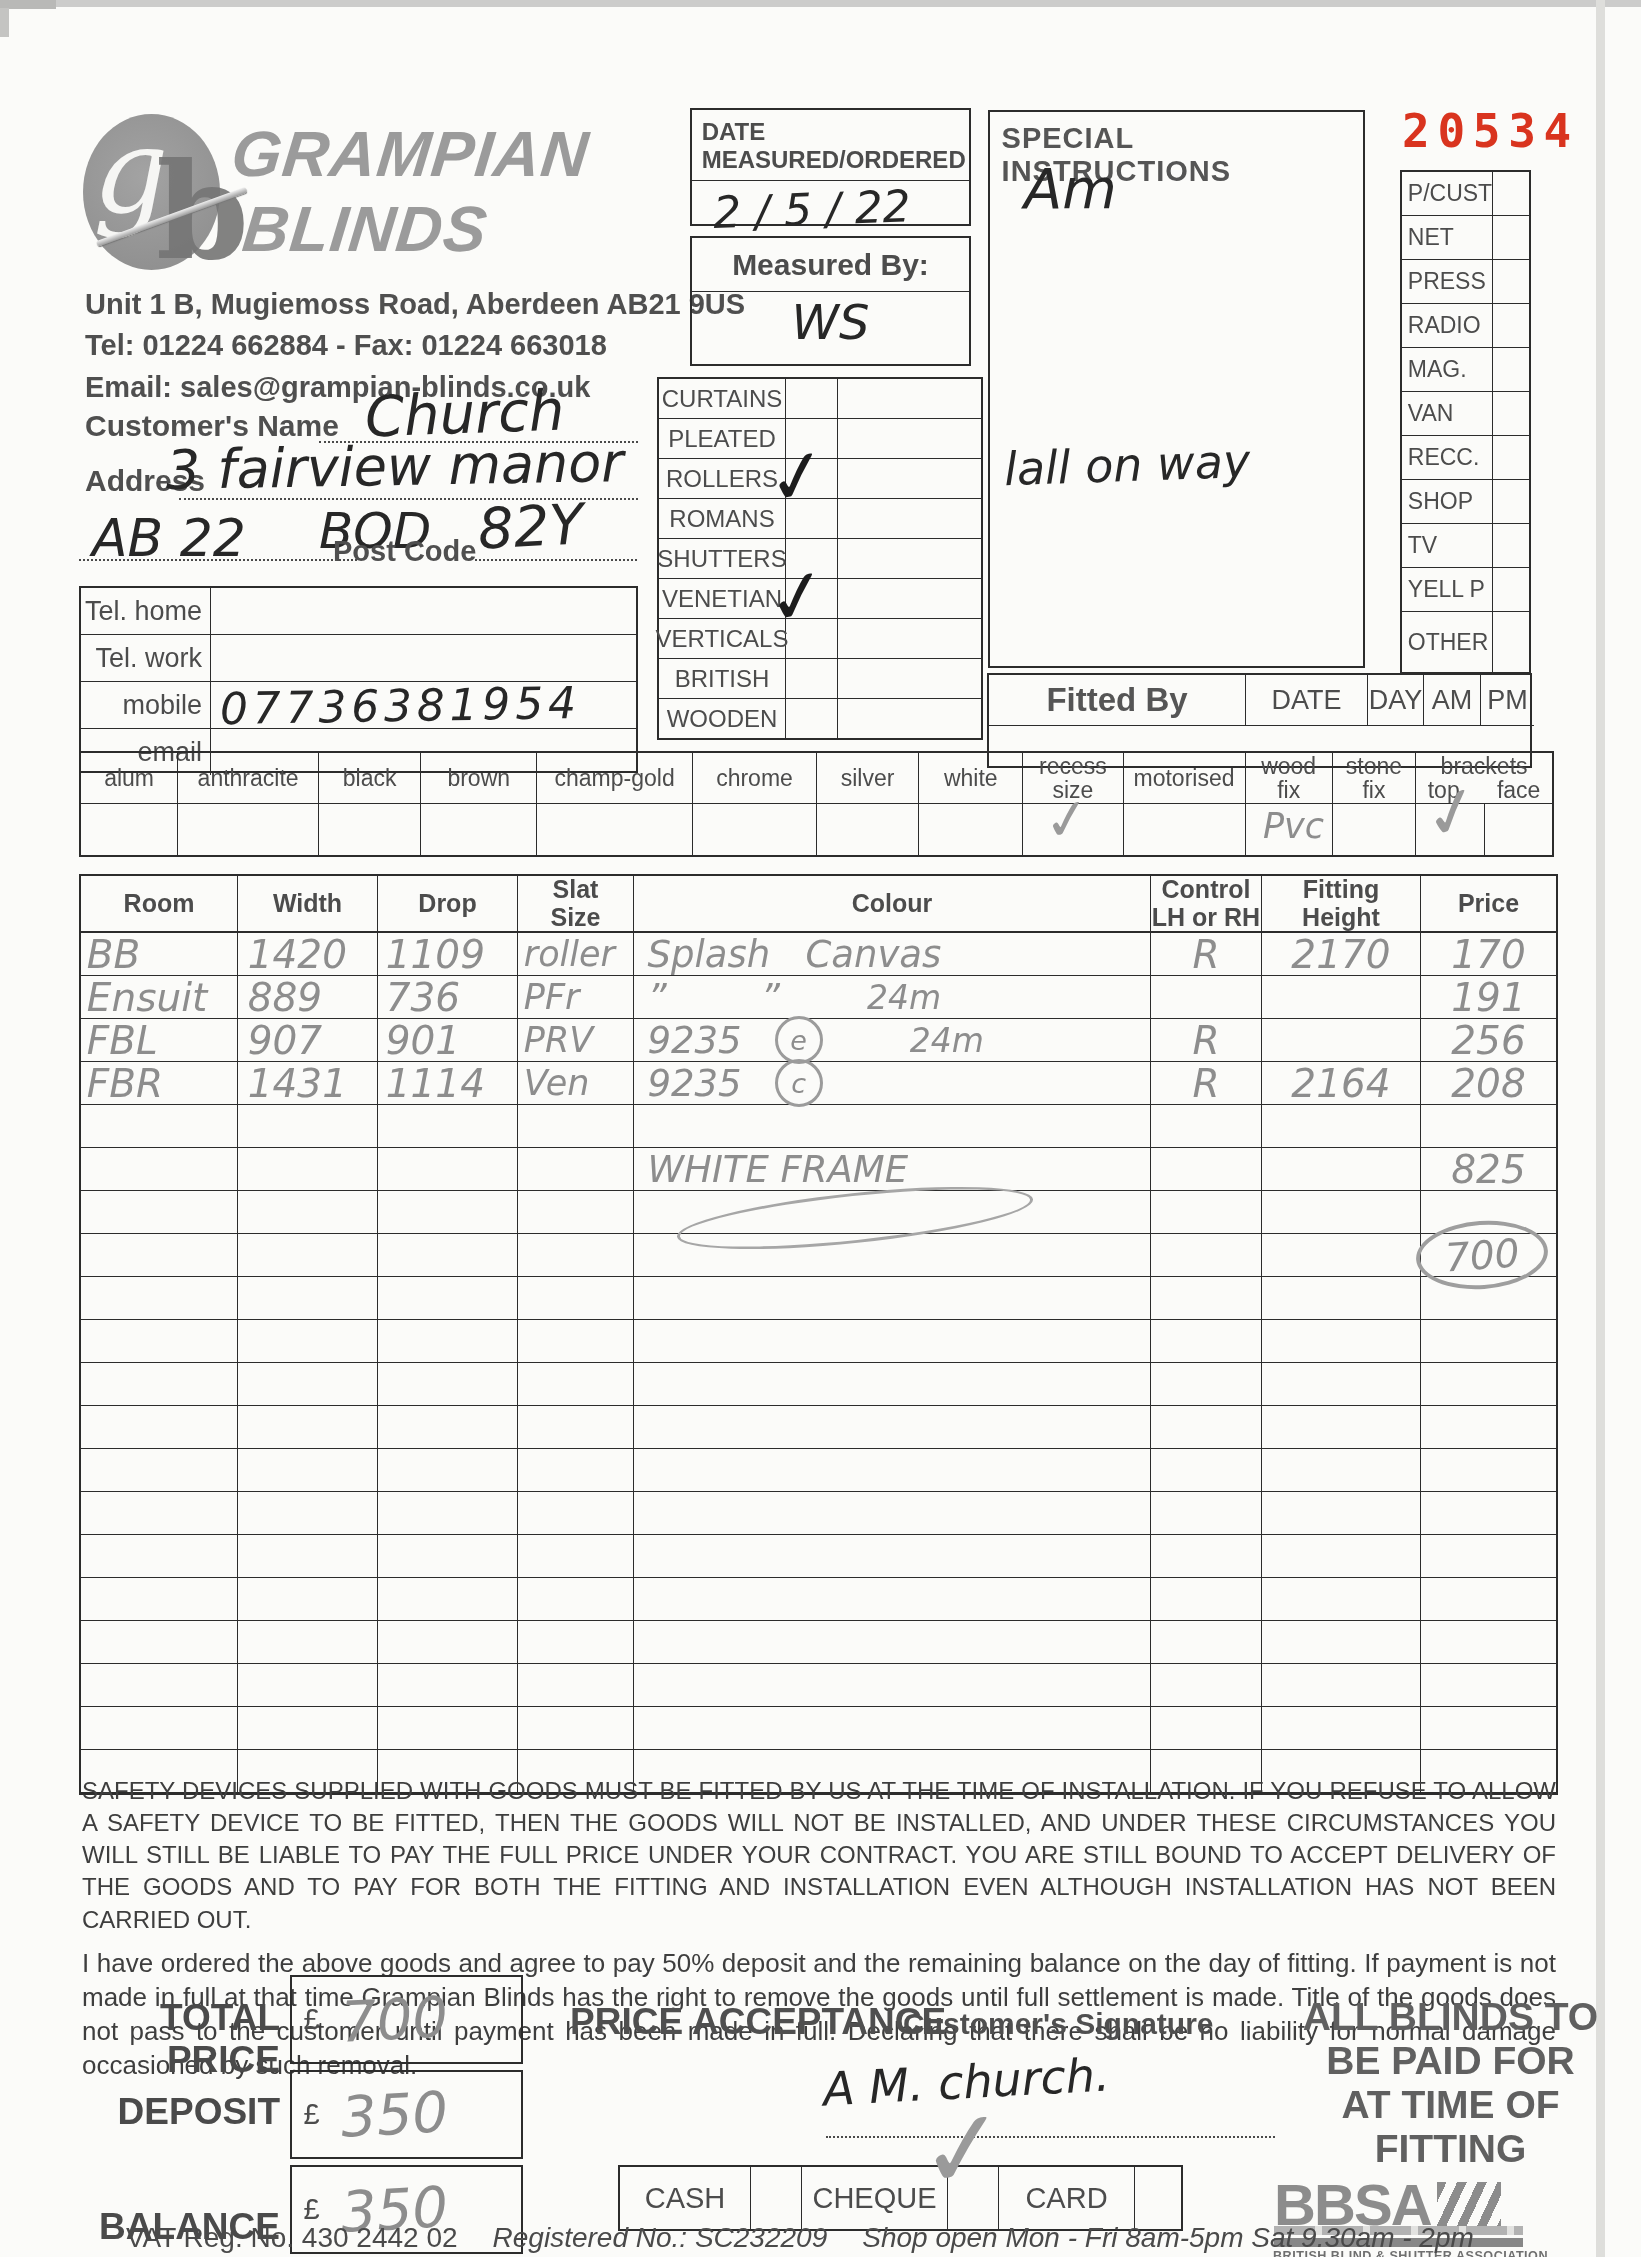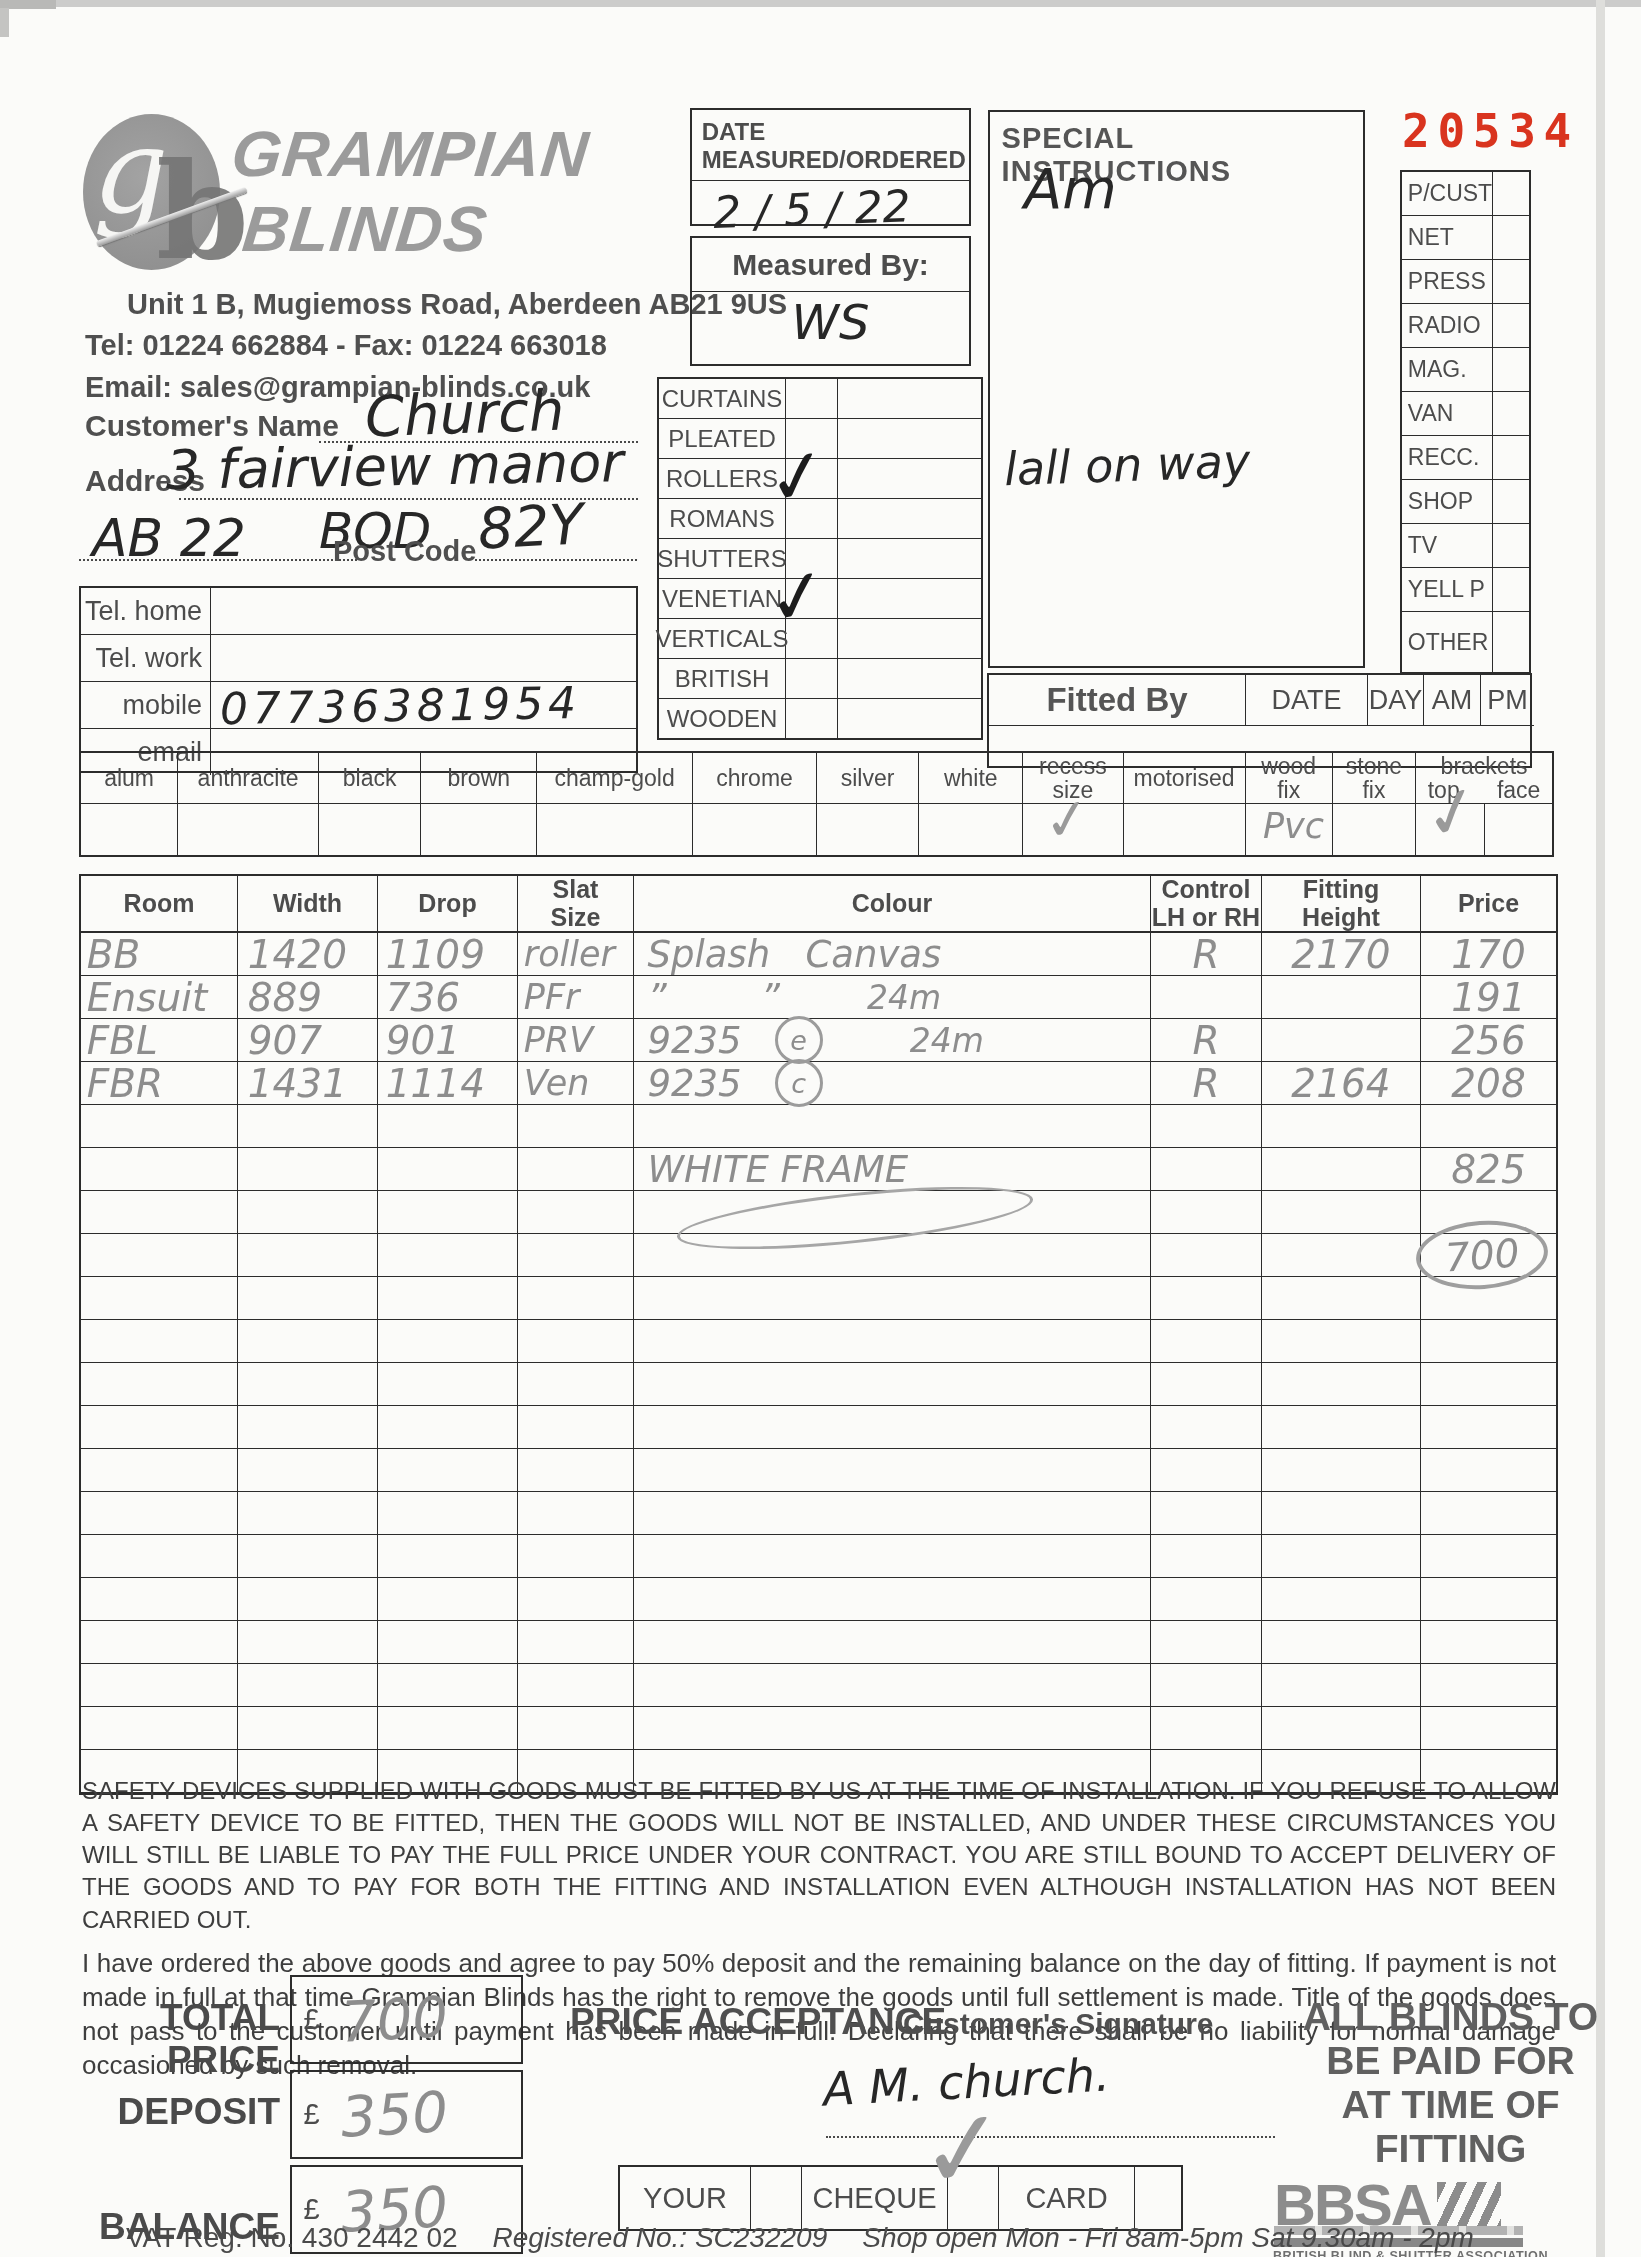--- a/index.html
+++ b/index.html
@@ -120,21 +120,21 @@
   <div class="abs art-c1"></div>
   <div class="abs art-c2"></div>
   <div class="abs art-right"></div>
 
   <div class="abs oval"></div>
   <div class="abs lg-g">g</div>
   <div class="abs lg-b">b</div>
   <div class="abs pin"></div>
   <div class="abs brand" style="left:232px;top:122px;">GRAMPIAN</div>
   <div class="abs brand" style="left:243px;top:197px;">BLINDS</div>
-  <div class="abs addr" style="left:85px;top:288px;margin-left:42px;">Unit 1 B, Mugiemoss Road, Aberdeen AB21 9US</div>
+  <div class="abs addr" style="left:85px;top:288px;">Unit 1 B, Mugiemoss Road, Aberdeen AB21 9US</div>
   <div class="abs addr" style="left:85px;top:329px;">Tel: 01224 662884   -   Fax: 01224 663018</div>
   <div class="abs addr" style="left:85px;top:371px;">Email: sales@grampian-blinds.co.uk</div>
 
   <div class="abs lbl" style="left:85px;top:409px;font-size:30px;">Customer's Name</div>
   <div class="abs ink" style="left:365px;top:381px;font-size:56px;transform:rotate(-2deg);">Church</div>
   <div class="abs dotted" style="left:319px;top:441px;width:319px;"></div>
   <div class="abs lbl" style="left:85px;top:464px;font-size:30px;">Address</div>
   <div class="abs ink" style="left:166px;top:435px;font-size:54px;transform:rotate(-1deg);">3 fairview manor</div>
   <div class="abs dotted" style="left:179px;top:498px;width:459px;"></div>
   <div class="abs ink" style="left:319px;top:502px;font-size:50px;">BOD</div>
@@ -626,21 +626,21 @@
     <span class="pound">£</span>
     <span class="pencil tot-v">350</span>
   </div>
 
   <div class="abs lbl" style="left:570px;top:2001px;font-size:37px;">PRICE ACCEPTANCE</div>
   <div class="abs lbl" style="left:903px;top:2007px;font-size:30px;">Customer's Signature</div>
   <div class="abs ink" style="left:823px;top:2055px;font-size:46px;transform:rotate(-3deg);">A M. church.</div>
   <div class="abs dotted" style="left:826px;top:2136px;width:449px;"></div>
 
   <div class="abs pay" id="payment-table">
-      <div class="pay-c" style="width:130px;">YOUR</div>
+      <div class="pay-c" style="width:130px;">CASH</div>
       <div class="pay-c" style="width:50px;"></div>
       <div class="pay-c" style="width:145px;">CHEQUE</div>
       <div class="pay-c" style="width:50px;"></div>
       <div class="pay-c" style="width:135px;">CARD</div>
       <div class="pay-c" style="width:46px;"></div>
     </div>
   <div class="abs pencil tickmark" style="left:919px;top:2097px;font-size:106px;transform:rotate(-6deg);color:#9a9a9a;z-index:3;">✓</div>
 
   <div class="abs notice" id="notice">
       <div>ALL BLINDS TO</div>

